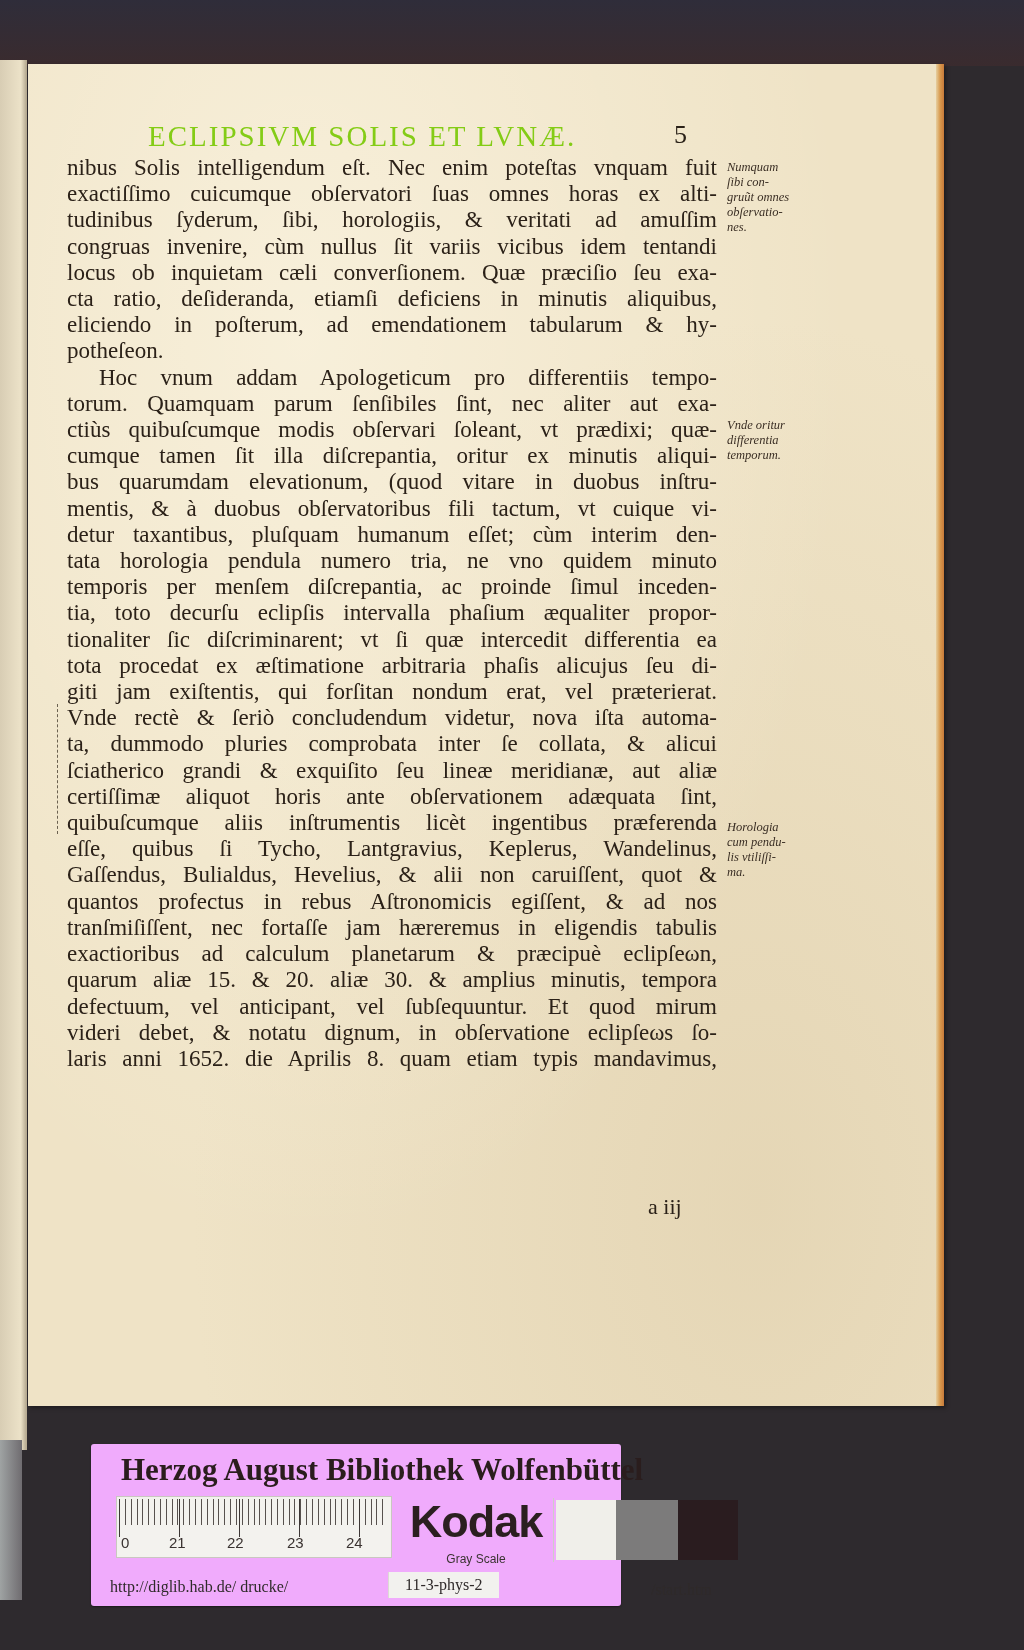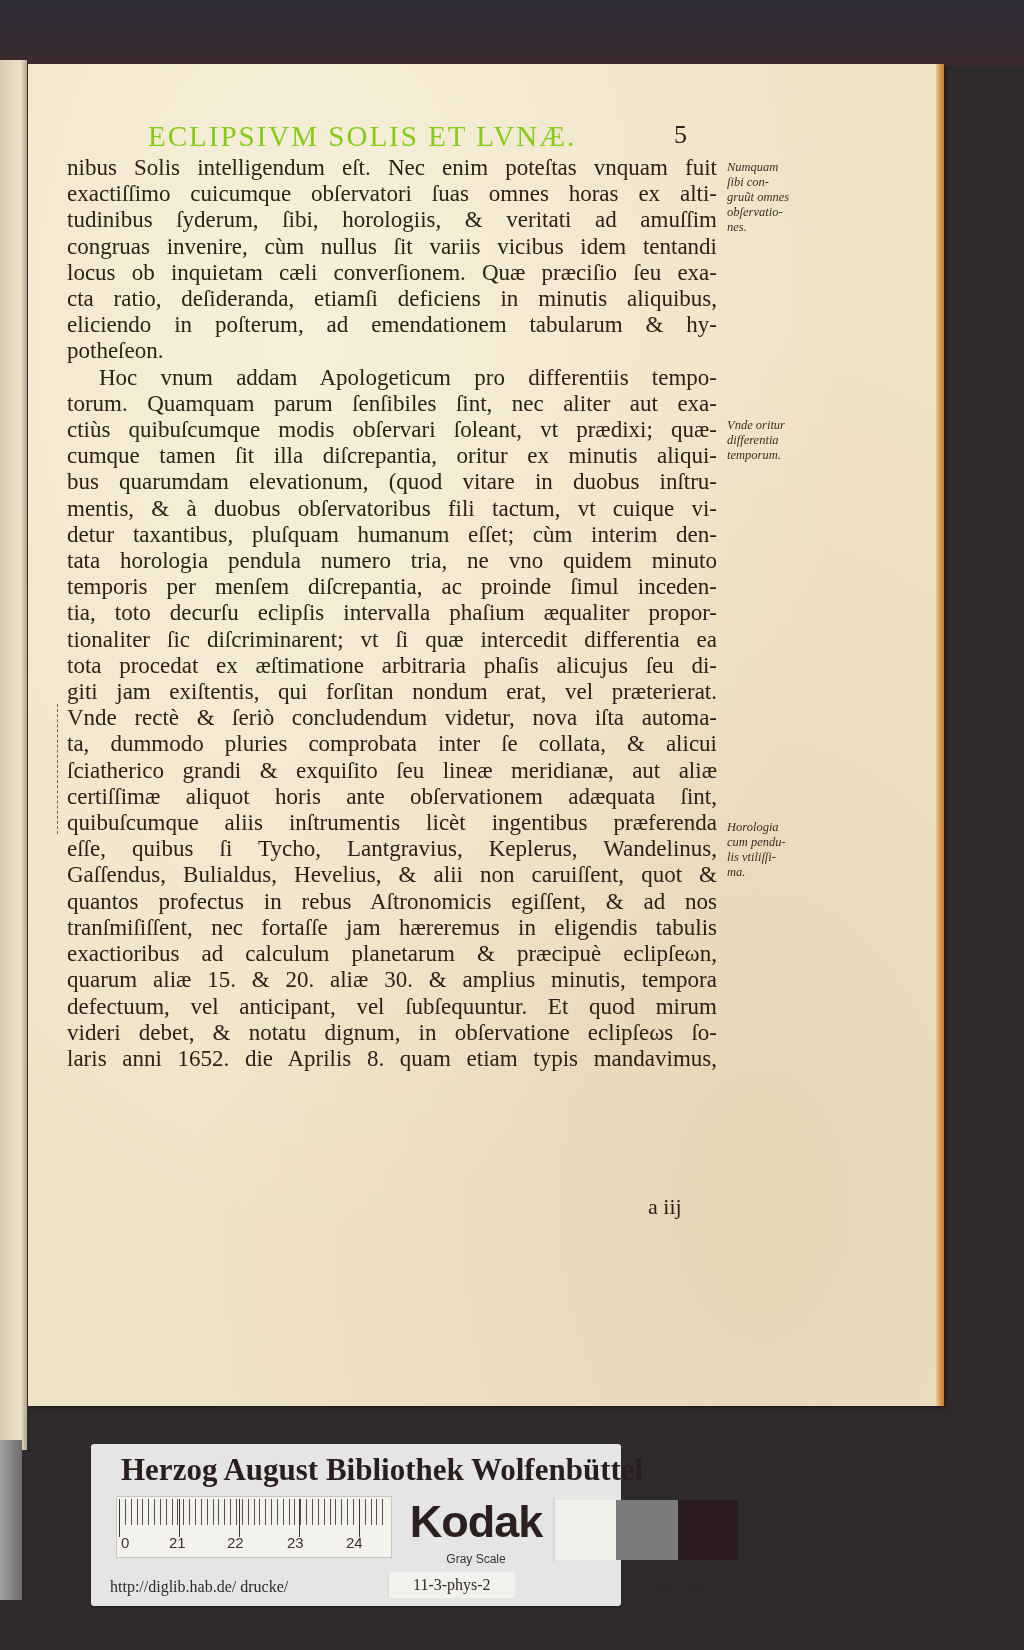--- a/index.html
+++ b/index.html
@@ -56,21 +56,21 @@
   }
   .marginal {
     position: absolute; left: 727px; width: 100px;
     font-family: "Liberation Serif", serif; font-style: italic;
     font-size: 12.5px; line-height: 15px; color: #3a2e24;
   }
   .marginal span { display: block; }
   
   .card {
     position: absolute; left: 91px; top: 1444px; width: 530px; height: 162px;
-    background: #e5e5e5; border-radius: 3px;
+    background: #f0abfc; border-radius: 3px;
     box-shadow: 0 1px 2px rgba(0,0,0,0.4);
   }
   .card-title {
     position: absolute; left: 30px; top: 8px; width: 620px;
     font-family: "Liberation Serif", serif; font-weight: bold; font-size: 31px;
     color: #2a1d1d; white-space: nowrap;
   }
   .ruler {
     position: absolute; left: 25px; top: 52px; width: 274px; height: 60px;
     border: 1px solid #c9c7c0; background: #f3f2ee;
@@ -94,21 +94,21 @@
     position: absolute; left: 325px; top: 108px; width: 120px; text-align: center;
     font-family: "Liberation Sans", sans-serif; font-size: 12px; color: #3a3331;
   }
   .swatches { position: absolute; left: 462px; top: 54px; height: 64px; width: 188px; border-left: 1px solid #cfcdc6; }
   .swatch { position: absolute; top: 2px; height: 60px; }
   .url-left {
     position: absolute; left: 19px; top: 134px; font-family: "Liberation Serif", serif;
     font-size: 16px; color: #2f2a2a;
   }
   .url-mid {
-    position: absolute; left: 297px; top: 128px; padding: 4px 24px; background: #f2f1ee;
+    position: absolute; left: 297px; top: 128px; padding: 4px 16px; background: #f2f1ee;
     font-family: "Liberation Serif", serif; font-size: 16px; color: #2f2a2a; border-left: 1px solid #dcdad4; text-align: center;
   }
   .url-right {
     position: absolute; left: 560px; top: 137px; font-family: "Liberation Serif", serif;
     font-size: 16px; color: #2f2a2a;
   }
   .sliver {
     position: absolute; left: 0; top: 1440px; width: 22px; height: 160px;
     background: linear-gradient(90deg, #9fa3a3, #6f6c70);
   }

